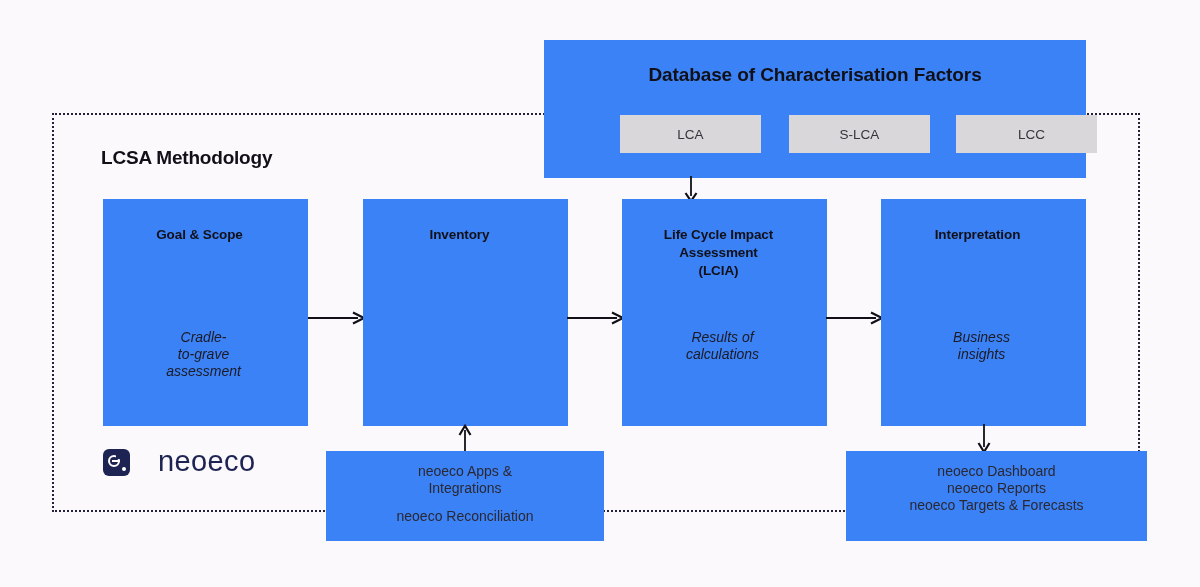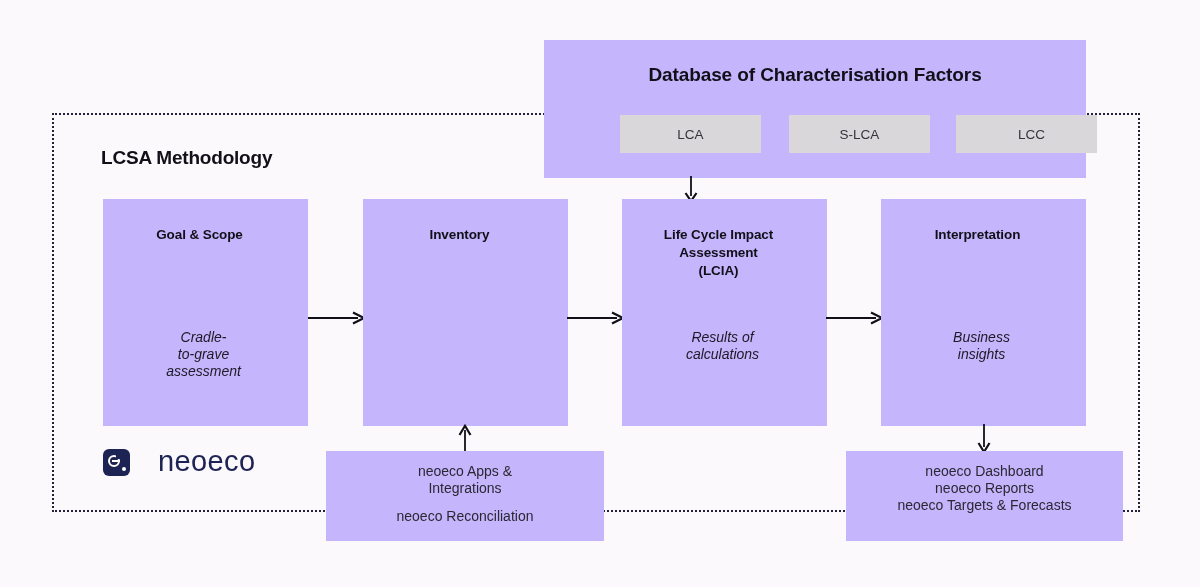--- a/index.html
+++ b/index.html
@@ -29,21 +29,21 @@
     width: 1088px;
     height: 399px;
     border: 2px dotted #23203a;
     box-sizing: border-box;
     background: transparent;
   }
 
   
   .panel {
     position: absolute;
-    background: #c4b5fd;
+    background: #3b82f6;
     box-sizing: border-box;
   }
   .panel-inner {
     position: absolute;
     background: #d9d7da;
     box-sizing: border-box;
     display: flex;
     align-items: center;
     justify-content: center;
   }
@@ -120,21 +120,21 @@
     line-height: 1.22;
     color: #1c1a24;
   }
 
   
   .feature {
     top: 451px;
     height: 90px;
   }
   .feature.f1 { left: 326px; width: 278px; }
-  .feature.f2 { left: 846px; width: 277px; }
+  .feature.f2 { left: 846px; width: 301px; }
   .feature-text {
     position: absolute;
     left: 6px;
     right: 6px;
     top: 12px;
     text-align: center;
     font-size: 14px;
     line-height: 1.22;
     color: #2a2832;
   }

